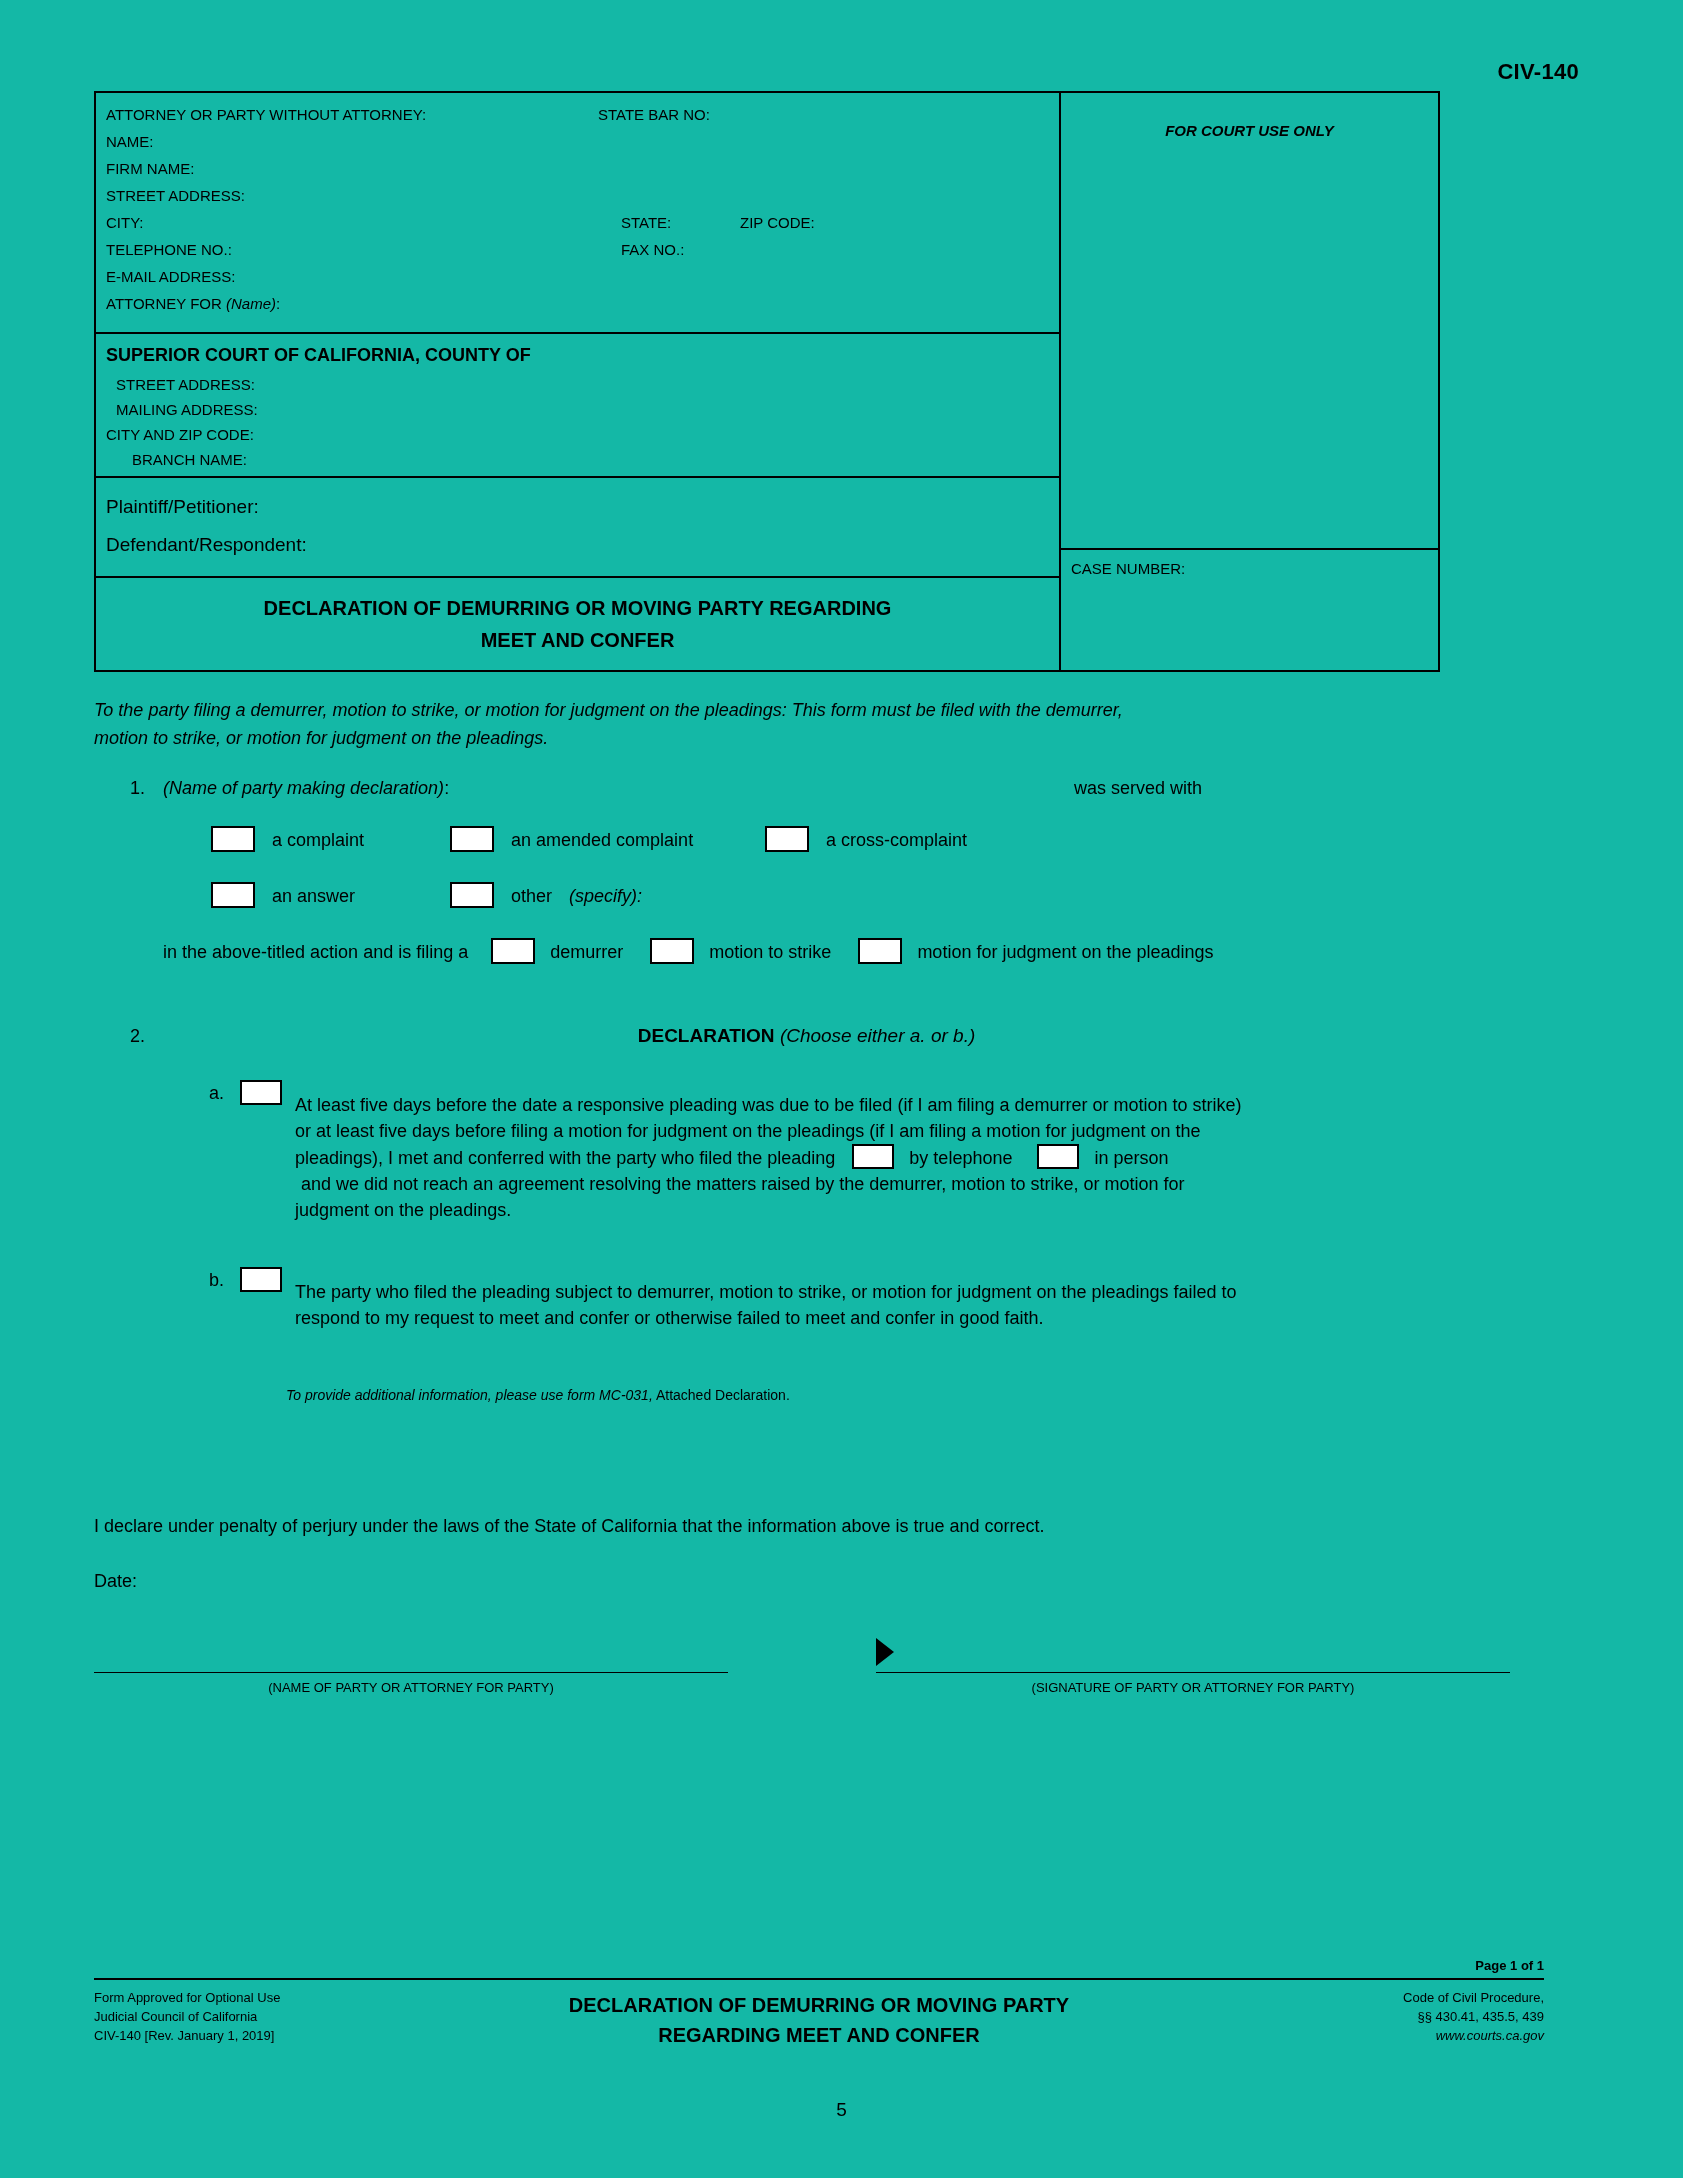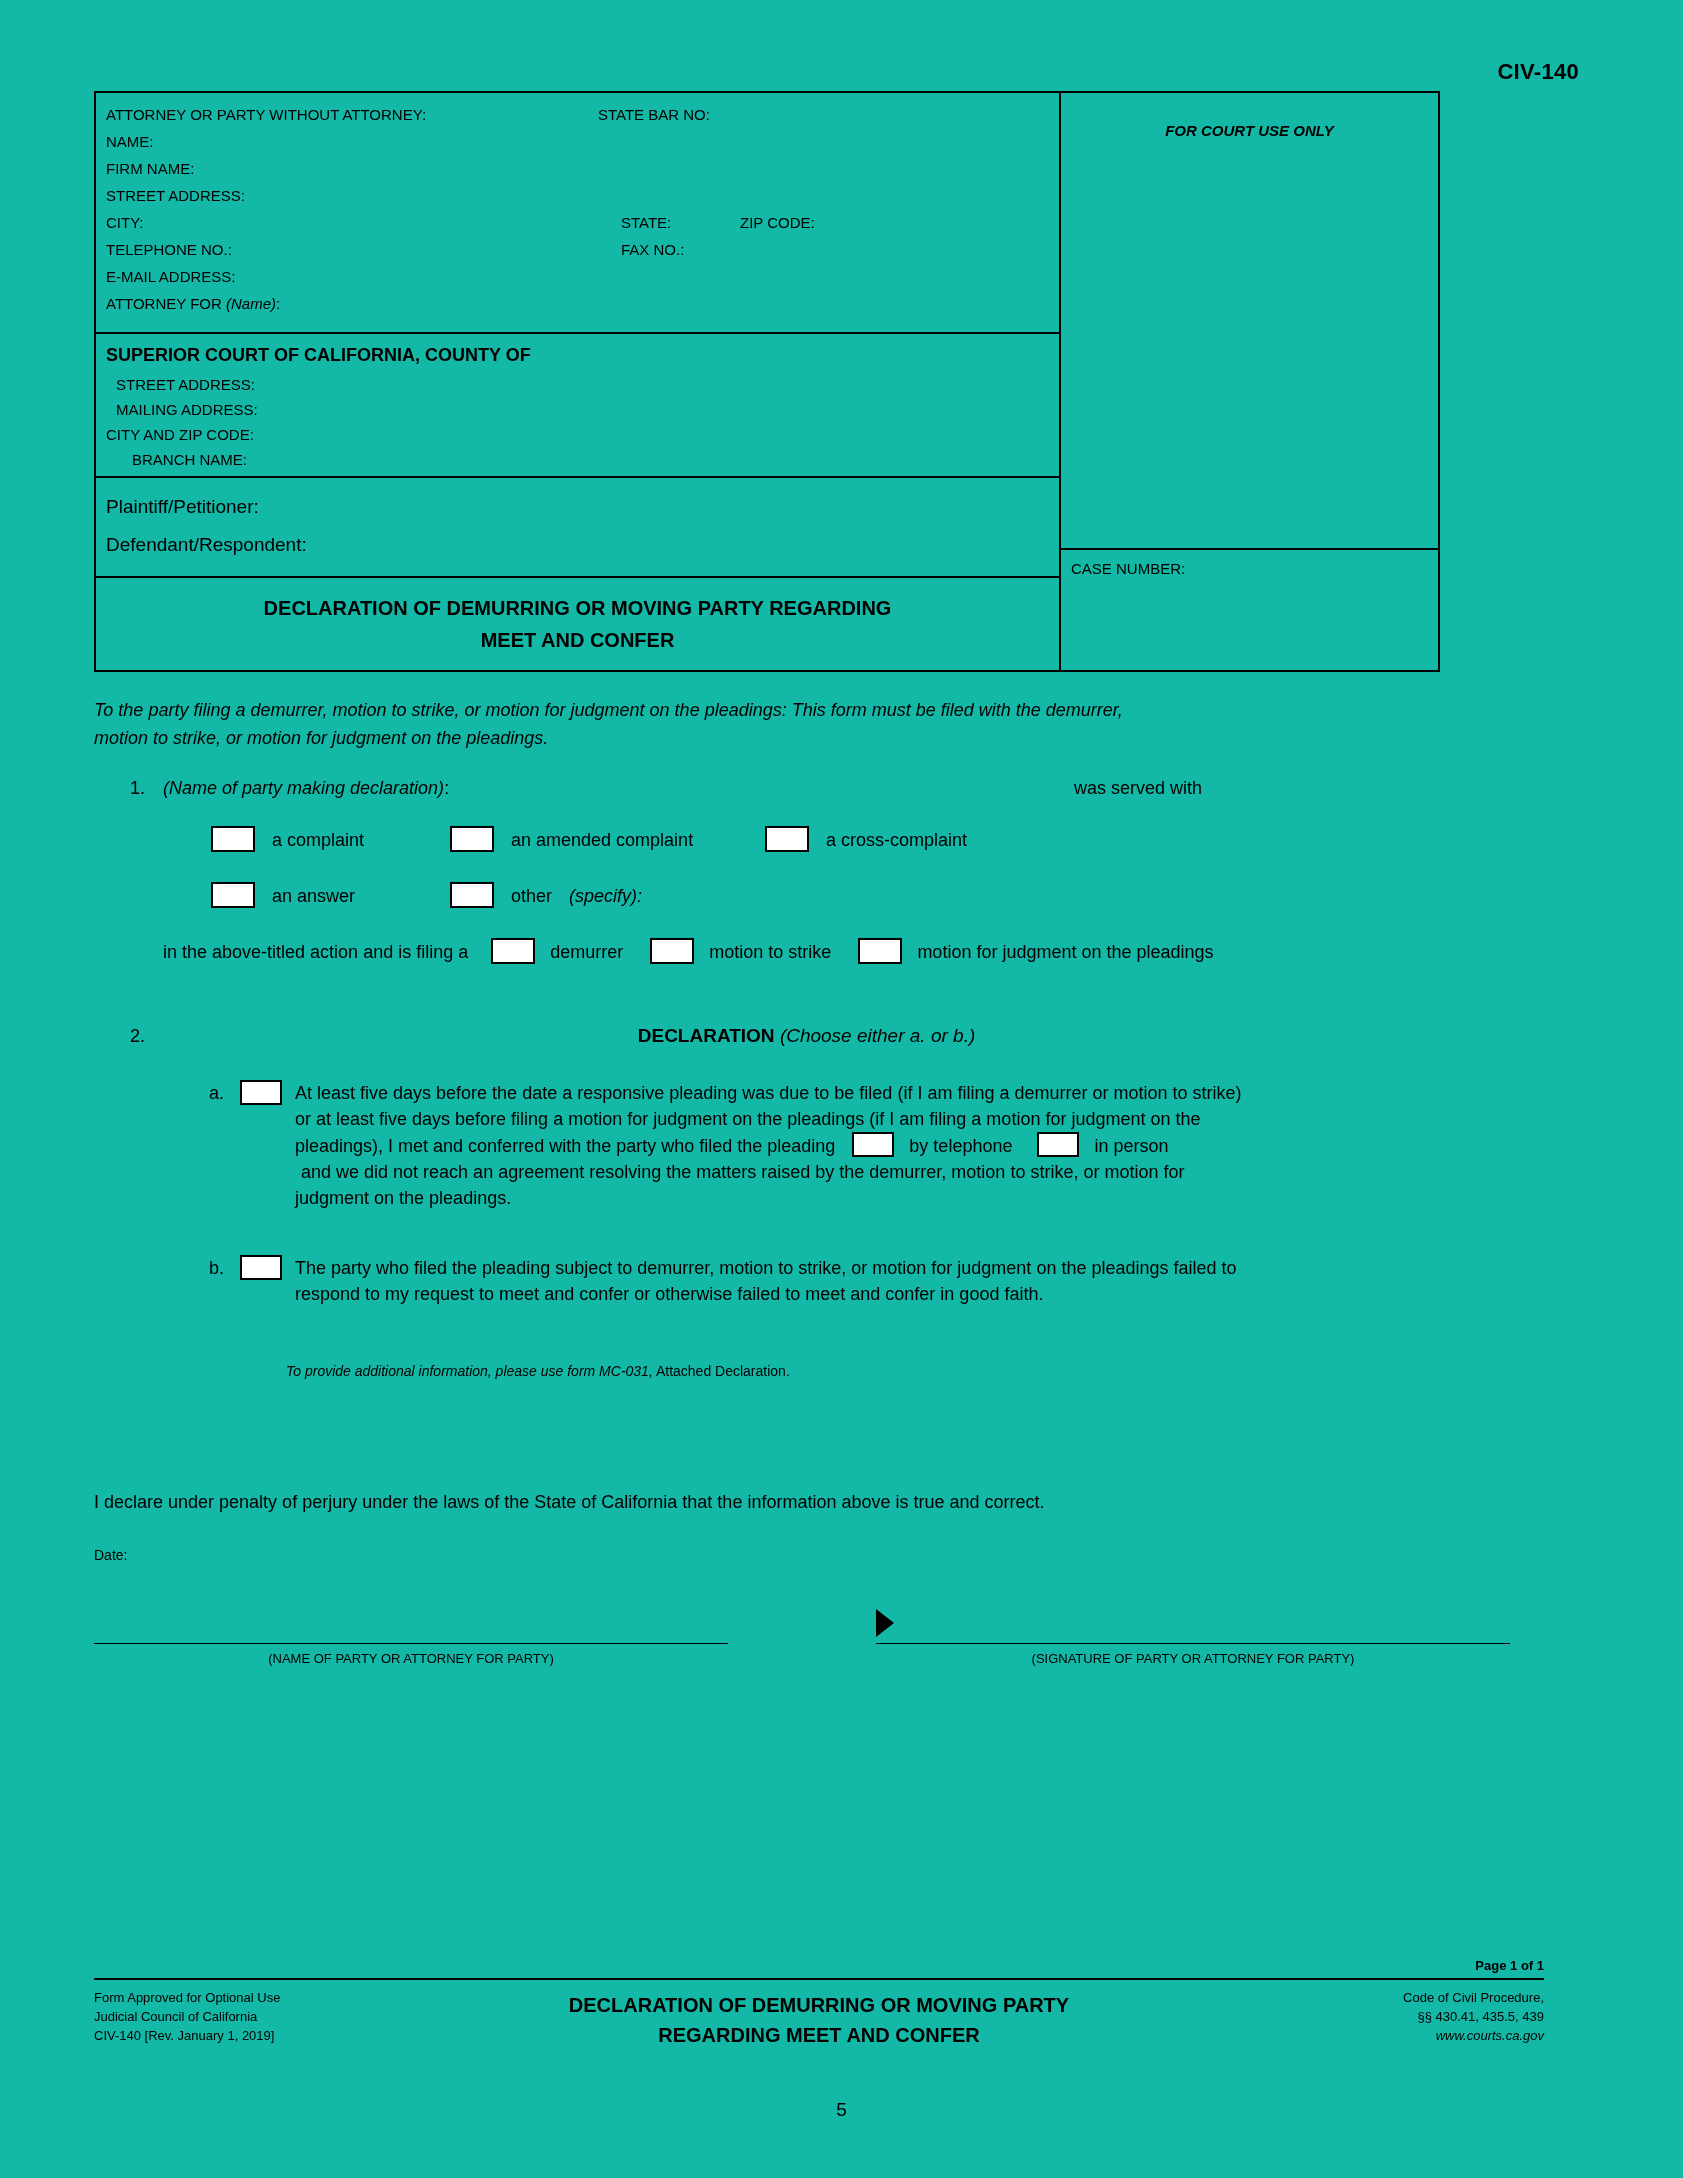--- a/index.html
+++ b/index.html
@@ -227,34 +227,35 @@
     text-align: left;
     padding-left: 46px;
     box-sizing: border-box;
   }
   .sub-box {
     width: 55px;
     flex: none;
   }
   .sub-text {
     flex: 1;
+    margin-top: 12px;
   }
   .note {
     font-size: 14px;
     margin-top: 50px;
     padding-left: 123px;
   }
   .note .ital { font-style: italic; }
 
   .perjury {
     font-size: 18px;
     margin-top: 107px;
   }
   .datefield {
-    font-size: 14px;
+    font-size: 18px;
     margin-top: 34px;
   }
 
   .siglines {
     position: relative;
     margin-top: 44px;
     height: 79px;
   }
   .sigline {
     position: absolute;

